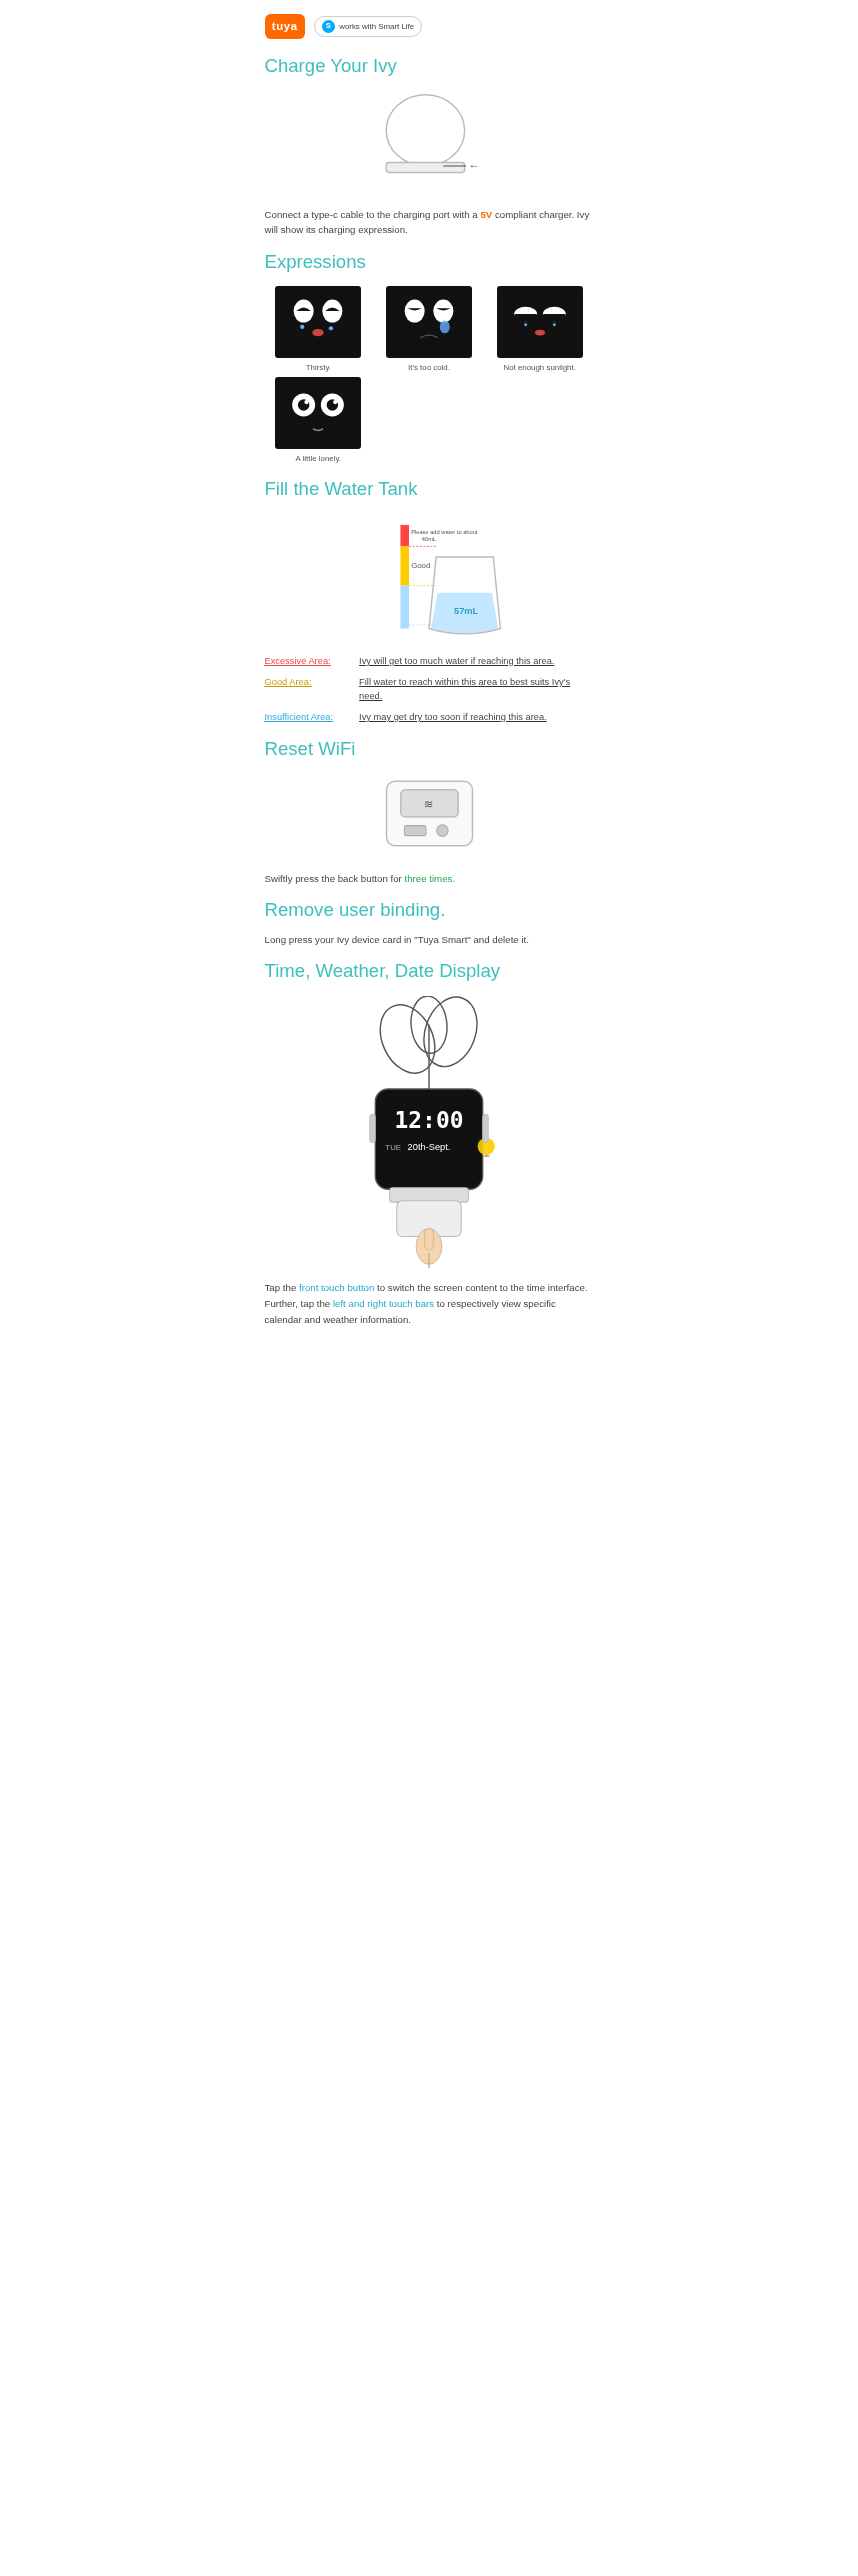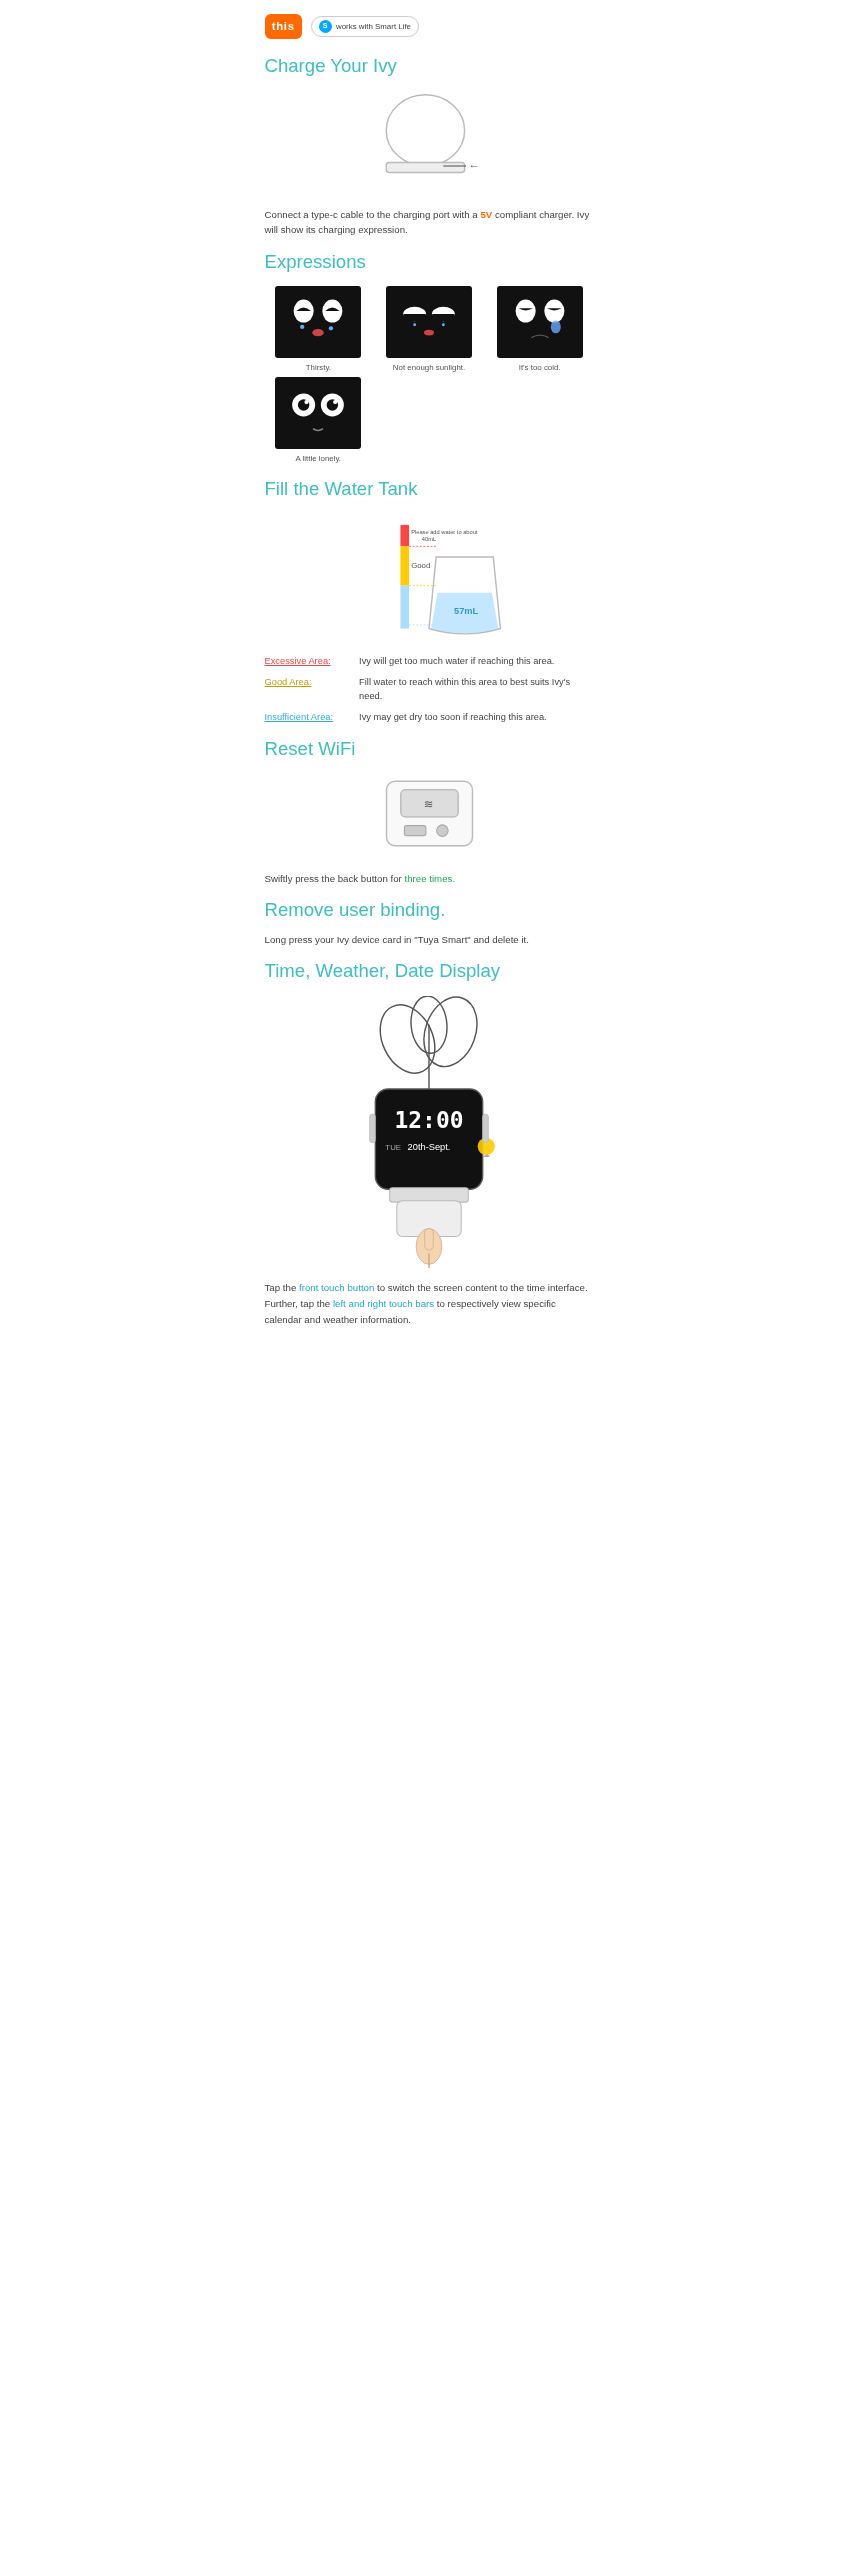--- a/index.html
+++ b/index.html
@@ -126,20 +126,21 @@
 
     
     .water-legend {
       margin-top: 5.7px;
     }
     .legend-row {
       display: flex;
       align-items: flex-start;
       gap: 8.6px;
       margin-bottom: 7.2px;
+      text-decoration: underline;
     }
     .legend-label {
       min-width: 86px;
       font-size: 9.3px;
       font-weight: 500;
     }
     .legend-label.excessive { color: #e44; text-decoration: underline; }
     .legend-label.good { color: #cc9900; text-decoration: underline; }
     .legend-label.insufficient { color: #33aadd; text-decoration: underline; }
     .legend-desc {
@@ -186,21 +187,21 @@
     }
     .bottom-text .highlight-cyan {
       color: #22aacc;
     }
   </style>
 </head>
 <body>
 
 <div class="header">
   <div class="tuya-logo">
-    <span>this</span>
+    <span>tuya</span>
   </div>
   <div class="smart-life-badge">
     <div class="sl-icon">S</div>
     <span>works with Smart Life</span>
   </div>
 </div>
 
 <h2 class="section-title">Charge Your Ivy</h2>
 
 <div class="charge-illustration">
@@ -238,49 +239,49 @@
         <circle cx="68" cy="52" r="3" fill="#66aaff"></circle>
       </svg>
     </div>
     <span class="expression-label">Thirsty.</span>
   </div>
 
   <div class="expression-item">
     <div class="expression-face">
       <svg class="face-svg" viewBox="0 0 100 85">
 
+        <ellipse cx="30" cy="28" rx="14" ry="16" fill="white"></ellipse>
+        <ellipse cx="70" cy="28" rx="14" ry="16" fill="white"></ellipse>
+        <path d="M 20 24 Q 30 30 40 24" fill="#111"></path>
+        <path d="M 60 24 Q 70 30 80 24" fill="#111"></path>
+
+        <ellipse cx="72" cy="50" rx="7" ry="9" fill="#66aaff" opacity="0.8"></ellipse>
+
+        <path d="M 38 65 Q 50 58 62 65" stroke="#555" stroke-width="2" fill="none"></path>
+      </svg>
+    </div>
+    <span class="expression-label">It's too cold.</span>
+  </div>
+
+  <div class="expression-item">
+    <div class="expression-face">
+      <svg class="face-svg" viewBox="0 0 100 85">
+
         <ellipse cx="30" cy="32" rx="16" ry="10" fill="white"></ellipse>
         <ellipse cx="70" cy="32" rx="16" ry="10" fill="white"></ellipse>
         <rect x="14" y="32" width="32" height="10" fill="#111" rx="2"></rect>
         <rect x="54" y="32" width="32" height="10" fill="#111" rx="2"></rect>
 
         <ellipse cx="50" cy="58" rx="7" ry="4" fill="#cc4444"></ellipse>
 
         <circle cx="30" cy="47" r="2" fill="#66aaff"></circle>
         <circle cx="70" cy="47" r="2" fill="#66aaff"></circle>
       </svg>
     </div>
     <span class="expression-label">Not enough sunlight.</span>
-  </div>
-
-  <div class="expression-item">
-    <div class="expression-face">
-      <svg class="face-svg" viewBox="0 0 100 85">
-
-        <ellipse cx="30" cy="28" rx="14" ry="16" fill="white"></ellipse>
-        <ellipse cx="70" cy="28" rx="14" ry="16" fill="white"></ellipse>
-        <path d="M 20 24 Q 30 30 40 24" fill="#111"></path>
-        <path d="M 60 24 Q 70 30 80 24" fill="#111"></path>
-
-        <ellipse cx="72" cy="50" rx="7" ry="9" fill="#66aaff" opacity="0.8"></ellipse>
-
-        <path d="M 38 65 Q 50 58 62 65" stroke="#555" stroke-width="2" fill="none"></path>
-      </svg>
-    </div>
-    <span class="expression-label">It's too cold.</span>
   </div>
 
 
 
   <div class="expression-item">
     <div class="expression-face">
       <svg class="face-svg" viewBox="0 0 100 85">
 
         <circle cx="30" cy="32" r="16" fill="white"></circle>
         <circle cx="70" cy="32" r="16" fill="white"></circle>

